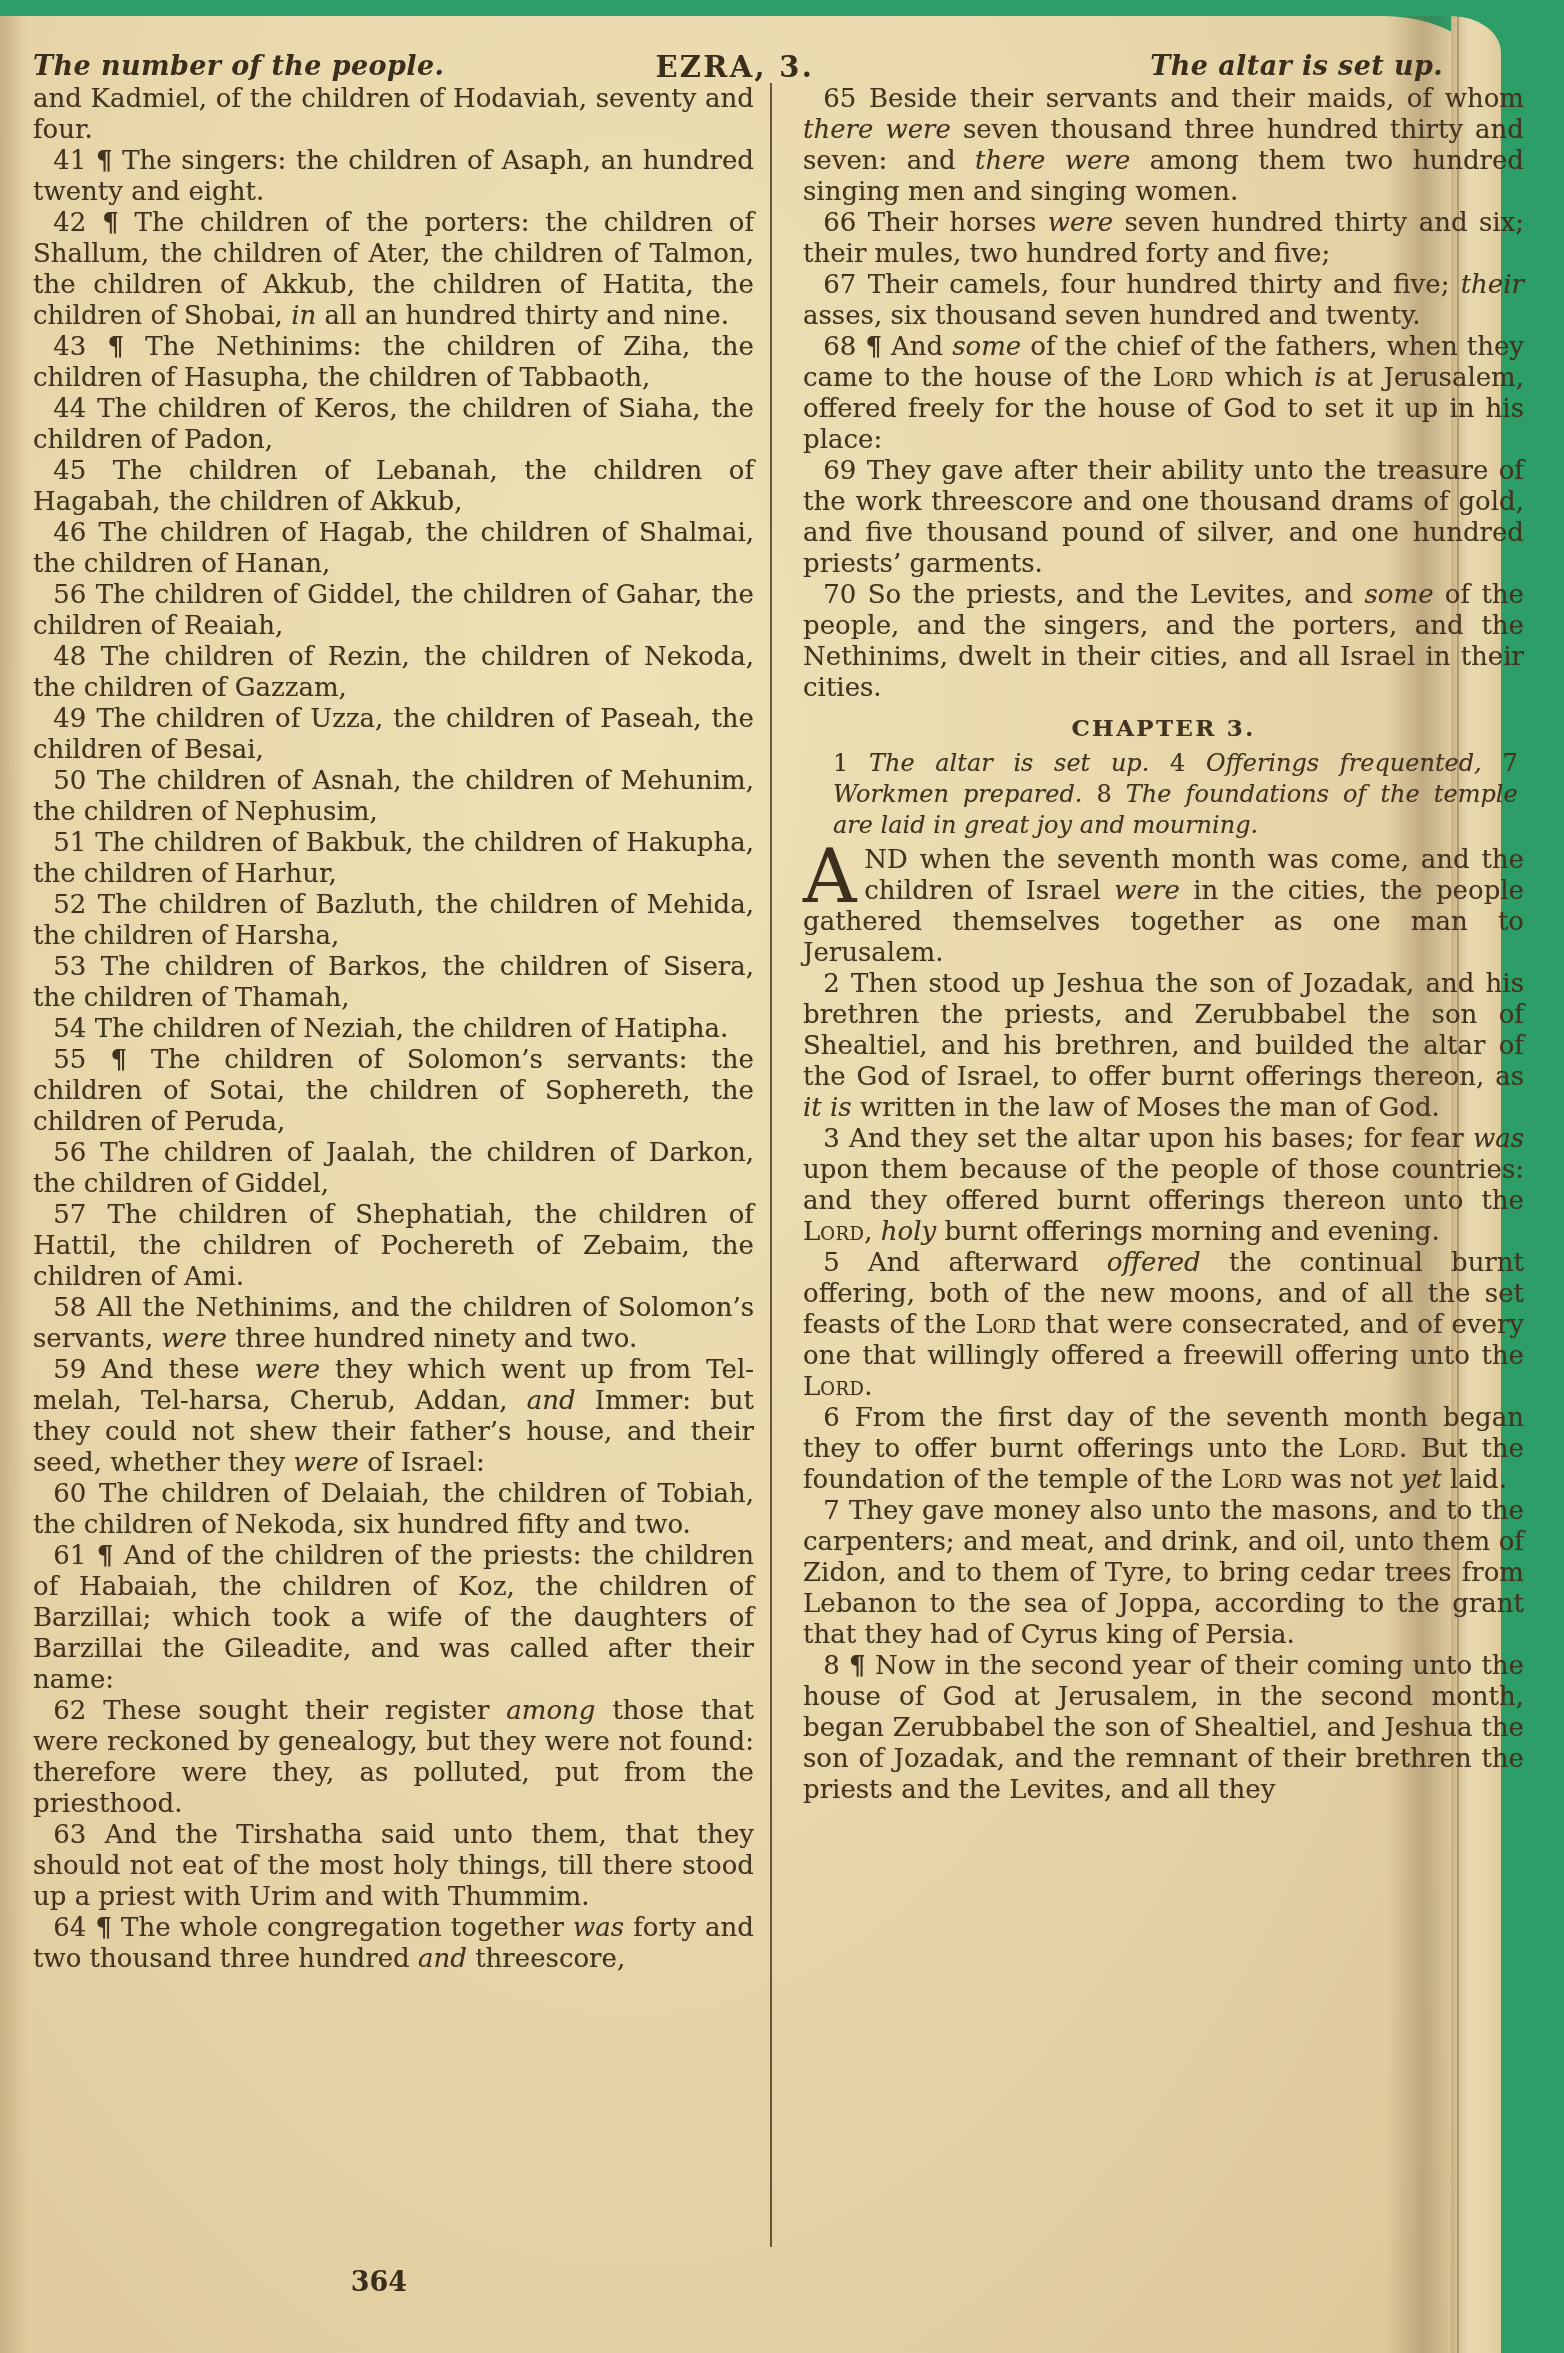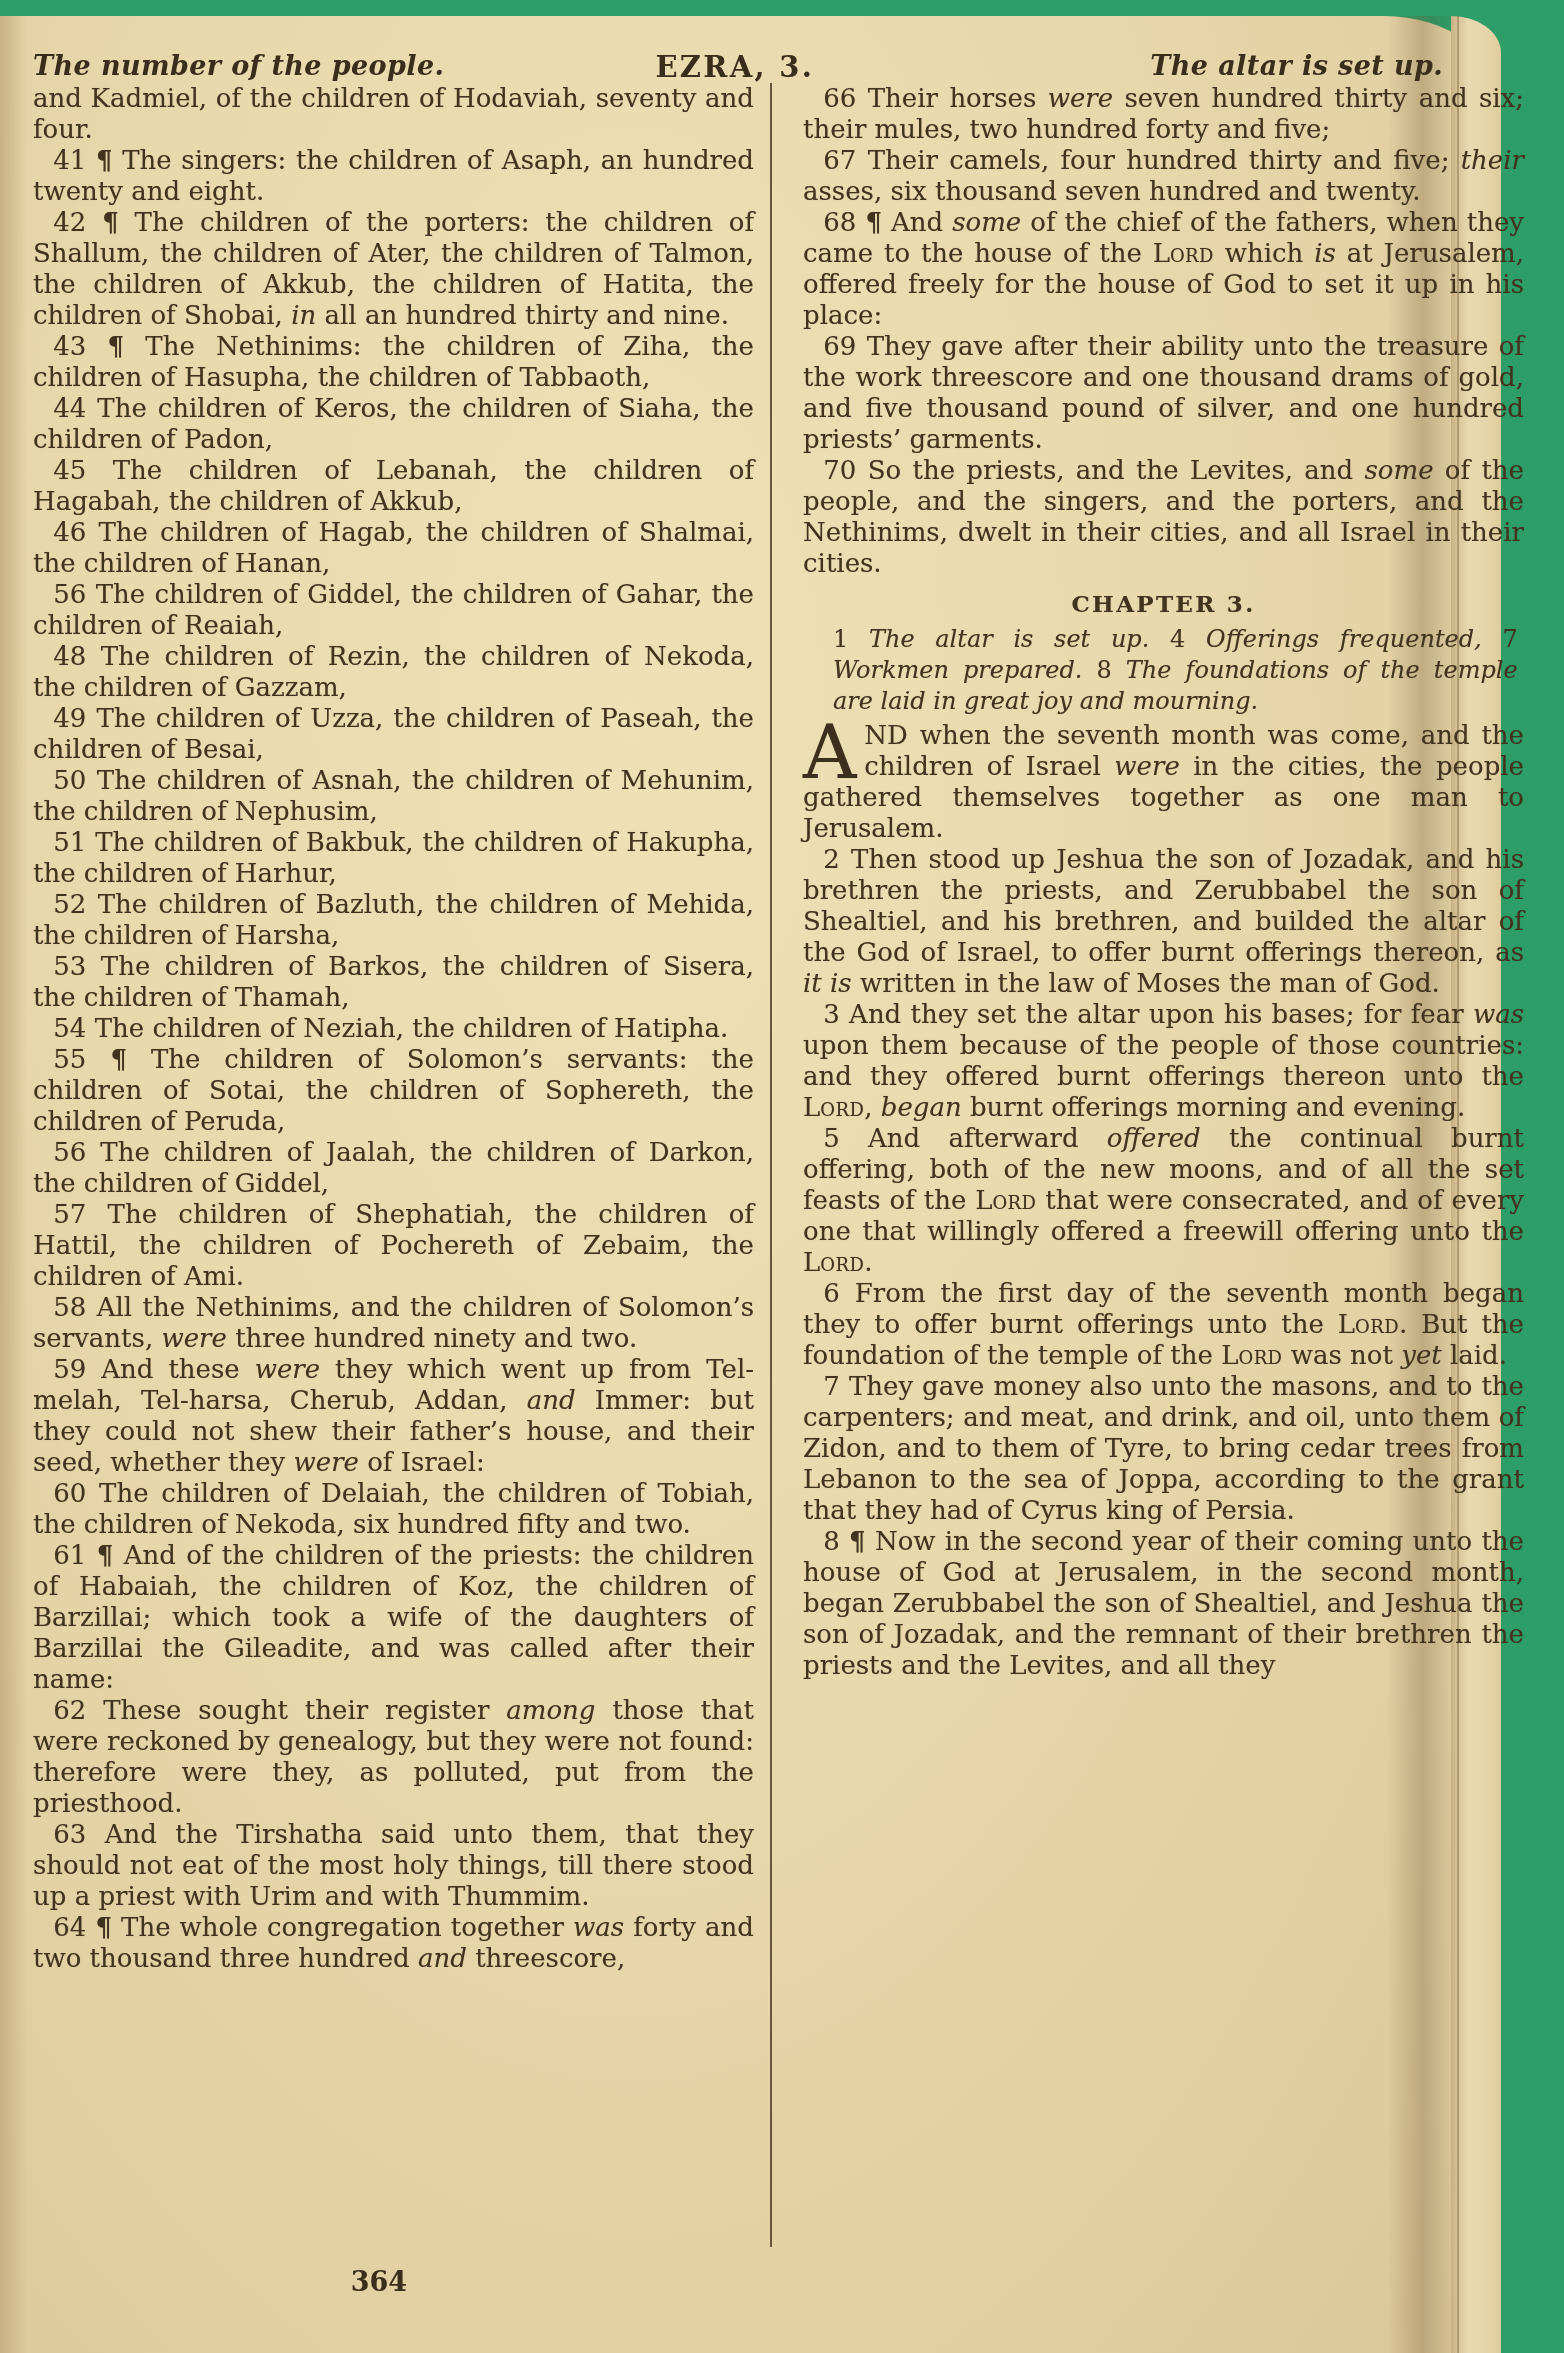--- a/index.html
+++ b/index.html
@@ -91,30 +91,31 @@
       <p class="v"><span class="vnum">57</span> The children of Shephatiah, the chil­dren of Hattil, the children of Pochereth of Zebaim, the children of Ami.</p>
       <p class="v"><span class="vnum">58</span> All the Nethinims, and the children of Solomon’s servants, <i>were</i> three hundred ninety and two.</p>
       <p class="v"><span class="vnum">59</span> And these <i>were</i> they which went up from Tel-melah, Tel-harsa, Cherub, Addan, <i>and</i> Immer: but they could not shew their fa­ther’s house, and their seed, whether they <i>were</i> of Israel:</p>
       <p class="v"><span class="vnum">60</span> The children of Delaiah, the children of Tobiah, the children of Nekoda, six hundred fifty and two.</p>
       <p class="v"><span class="vnum">61</span> <span class="pilcrow">¶</span> And of the children of the priests: the children of Habaiah, the children of Koz, the children of Barzillai; which took a wife of the daughters of Barzillai the Gileadite, and was called after their name:</p>
       <p class="v"><span class="vnum">62</span> These sought their register <i>among</i> those that were reckoned by genealogy, but they were not found: therefore were they, as pol­luted, put from the priesthood.</p>
       <p class="v"><span class="vnum">63</span> And the Tirshatha said unto them, that they should not eat of the most holy things, till there stood up a priest with Urim and with Thummim.</p>
       <p class="v"><span class="vnum">64</span> <span class="pilcrow">¶</span> The whole congregation together <i>was</i> forty and two thousand three hundred <i>and</i> threescore,</p>
     </div>
   <div class="col col-right" id="col-right">
+      <p class="v"><span class="vnum">65</span> Beside their servants and their maids, of whom <i>there were</i> seven thousand three hundred thirty and seven: and <i>there were</i> among them two hundred singing men and singing women.</p>
       <p class="v"><span class="vnum">66</span> Their horses <i>were</i> seven hundred thirty and six; their mules, two hundred forty and five;</p>
       <p class="v"><span class="vnum">67</span> Their camels, four hundred thirty and five; <i>their</i> asses, six thousand seven hun­dred and twenty.</p>
       <p class="v"><span class="vnum">68</span> <span class="pilcrow">¶</span> And <i>some</i> of the chief of the fathers, when they came to the house of the L<span class="sc">ord</span> which <i>is</i> at Jerusalem, offered freely for the house of God to set it up in his place:</p>
       <p class="v"><span class="vnum">69</span> They gave after their ability unto the treasure of the work threescore and one thousand drams of gold, and five thousand pound of silver, and one hundred priests’ garments.</p>
       <p class="v"><span class="vnum">70</span> So the priests, and the Levites, and <i>some</i> of the people, and the singers, and the porters, and the Nethinims, dwelt in their cities, and all Israel in their cities.</p>
       <p class="chapter-heading">CHAPTER 3.</p>
       <p class="v summary"><span class="rn">1</span> The altar is set up. <span class="rn">4</span> Offerings frequented, <span class="rn">7</span> Workmen prepared. <span class="rn">8</span> The foundations of the temple are laid in great joy and mourn­ing.</p>
       <p class="v dc"><span class="dropcap">A</span>ND when the seventh month was come, and the children of Israel <i>were</i> in the cities, the people gathered themselves toge­ther as one man to Jerusalem.</p>
       <p class="v"><span class="vnum">2</span> Then stood up Jeshua the son of Jozadak, and his brethren the priests, and Zerubba­bel the son of Shealtiel, and his brethren, and builded the altar of the God of Israel, to offer burnt offerings thereon, as <i>it is</i> writ­ten in the law of Moses the man of God.</p>
-      <p class="v"><span class="vnum">3</span> And they set the altar upon his bases; for fear <i>was</i> upon them because of the people of those countries: and they offered burnt offerings thereon unto the L<span class="sc">ord</span>, <i>began</i> burnt offerings morning and evening.</p>
+      <p class="v"><span class="vnum">3</span> And they set the altar upon his bases; for fear <i>was</i> upon them because of the people of those countries: and they offered burnt offerings thereon unto the L<span class="sc">ord</span>, <i>holy</i> burnt offerings morning and evening.</p>
       <p class="v"><span class="vnum">5</span> And afterward <i>offered</i> the continual burnt offering, both of the new moons, and of all the set feasts of the L<span class="sc">ord</span> that were conse­crated, and of every one that willingly offer­ed a freewill offering unto the L<span class="sc">ord</span>.</p>
       <p class="v"><span class="vnum">6</span> From the first day of the seventh month began they to offer burnt offerings unto the L<span class="sc">ord</span>. But the foundation of the temple of the L<span class="sc">ord</span> was not <i>yet</i> laid.</p>
       <p class="v"><span class="vnum">7</span> They gave money also unto the masons, and to the carpenters; and meat, and drink, and oil, unto them of Zidon, and to them of Tyre, to bring cedar trees from Lebanon to the sea of Joppa, according to the grant that they had of Cyrus king of Persia.</p>
       <p class="v"><span class="vnum">8</span> <span class="pilcrow">¶</span> Now in the second year of their com­ing unto the house of God at Jerusalem, in the second month, began Zerubbabel the son of Shealtiel, and Jeshua the son of Jo­zadak, and the remnant of their brethren the priests and the Levites, and all they</p>
     </div>
 
   <div class="page-number">364</div>
 </div>
 
 

